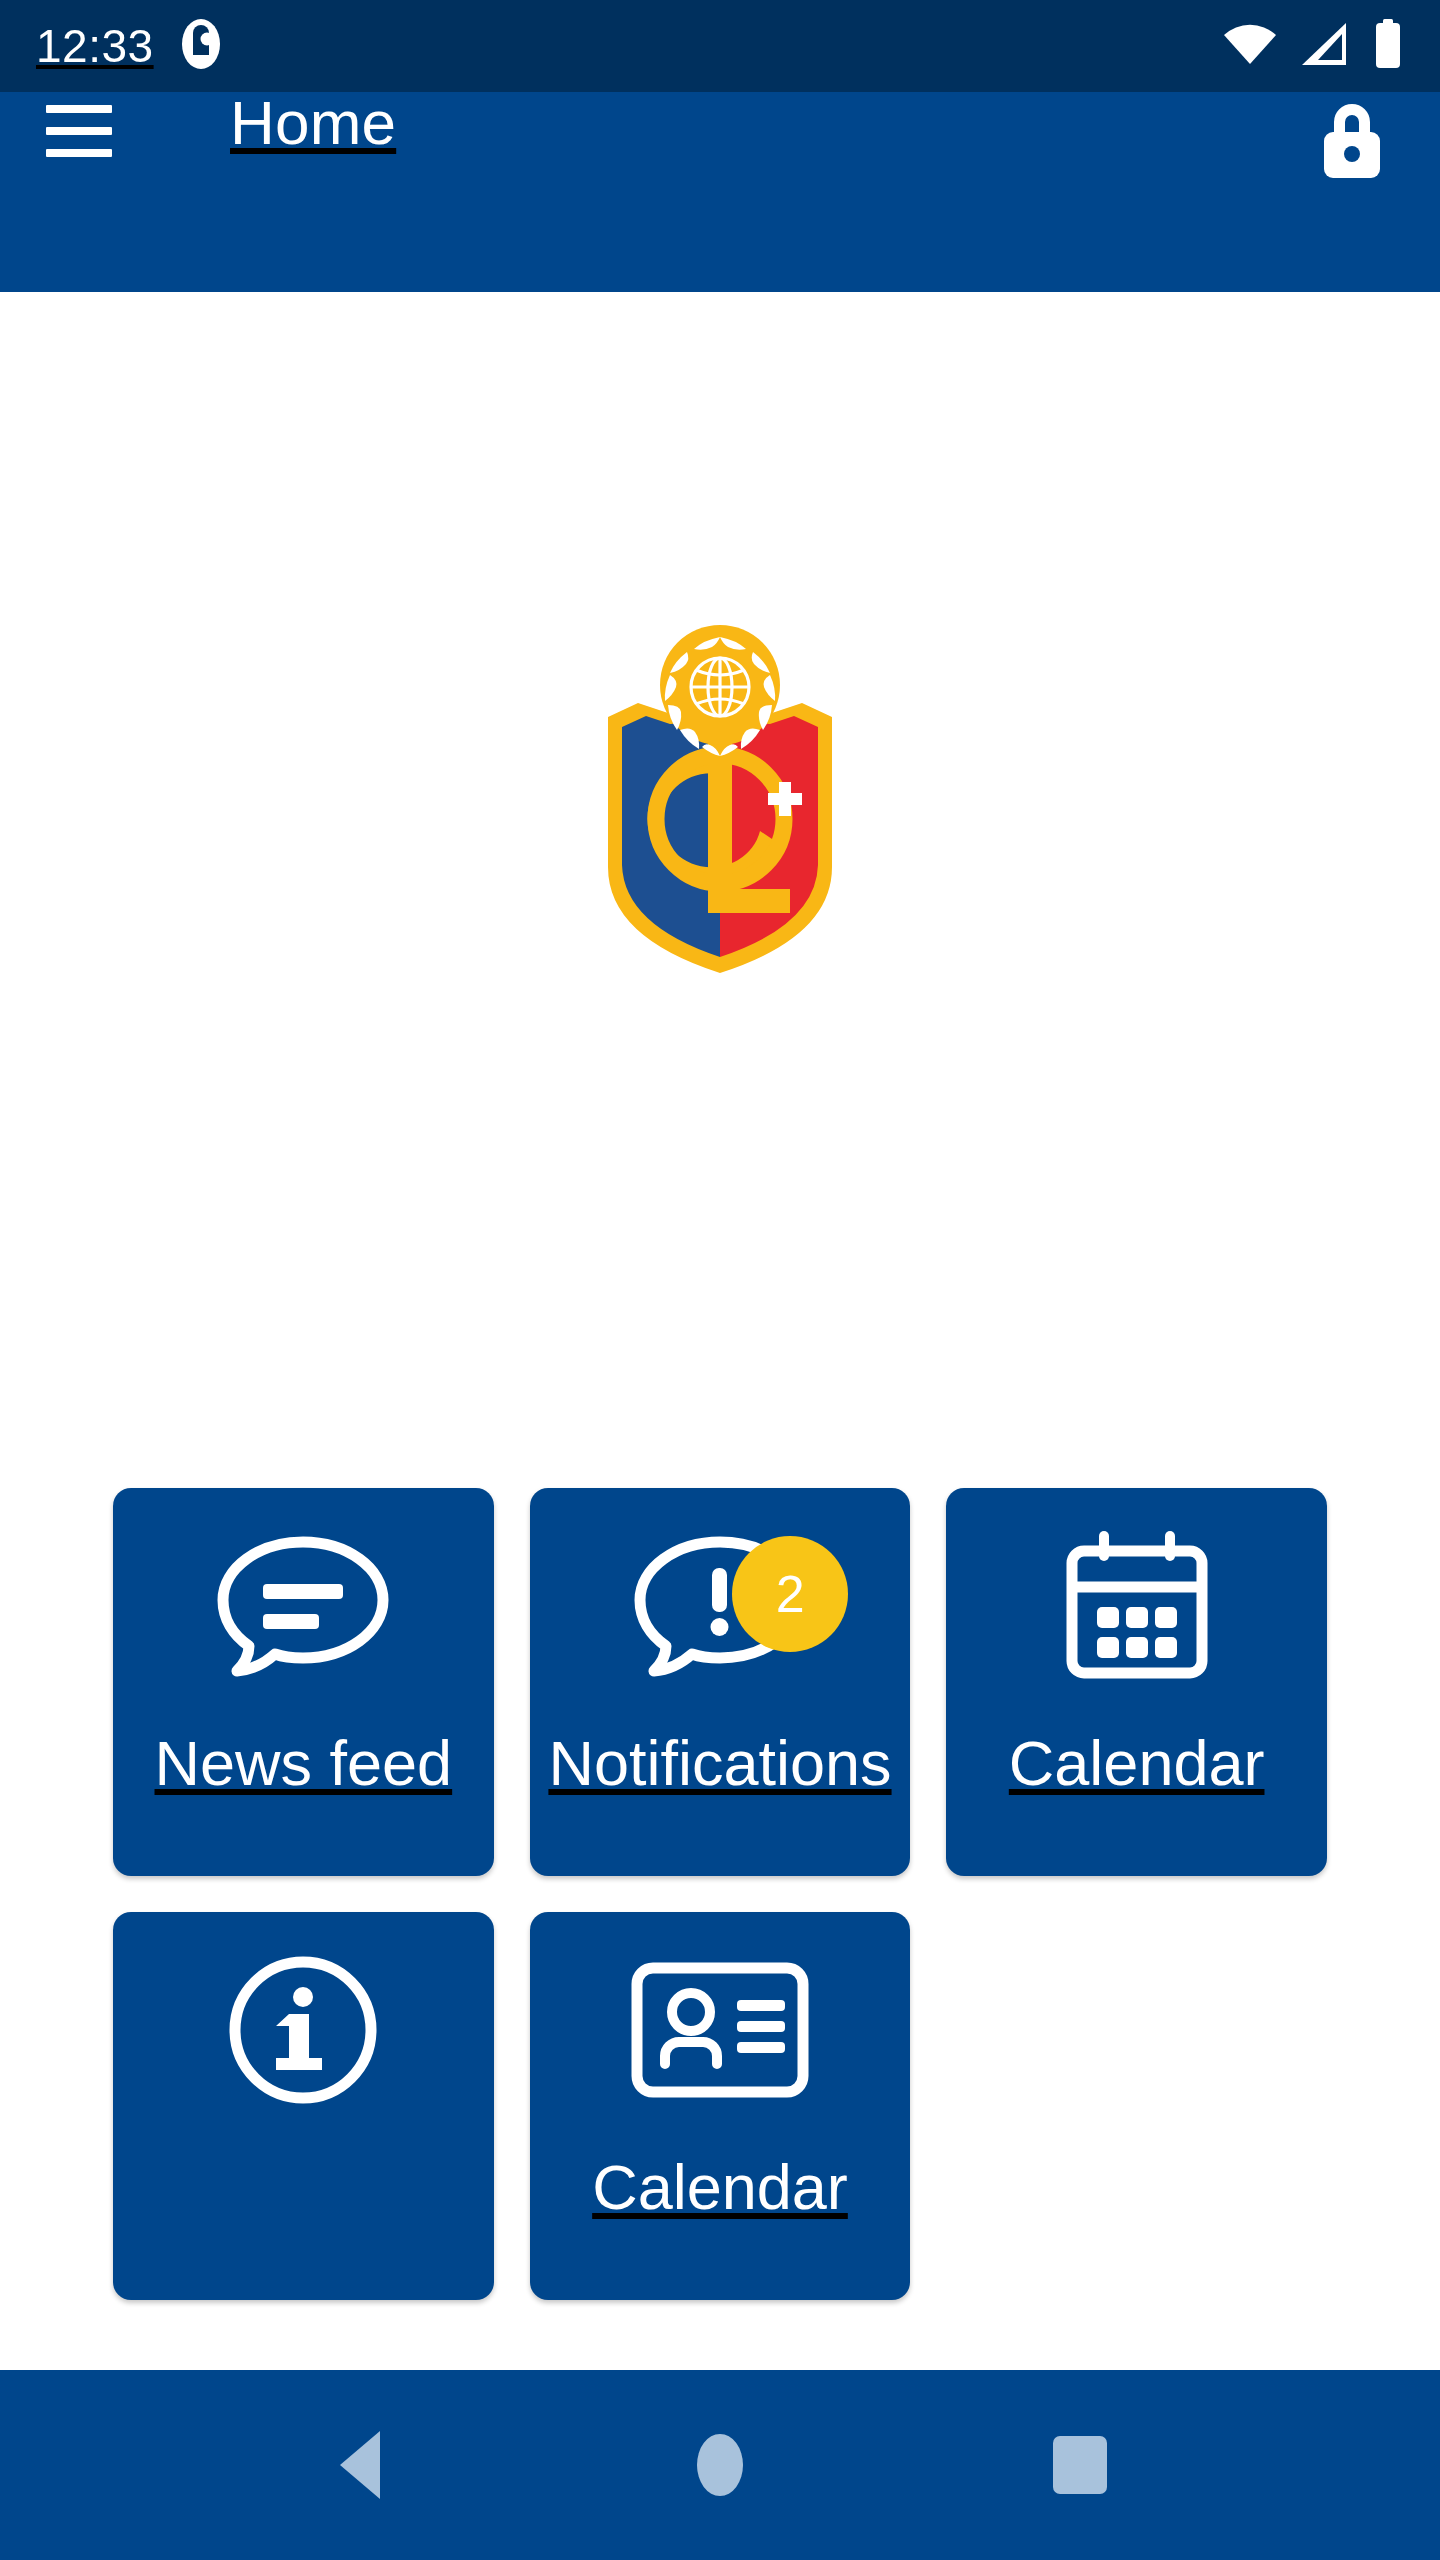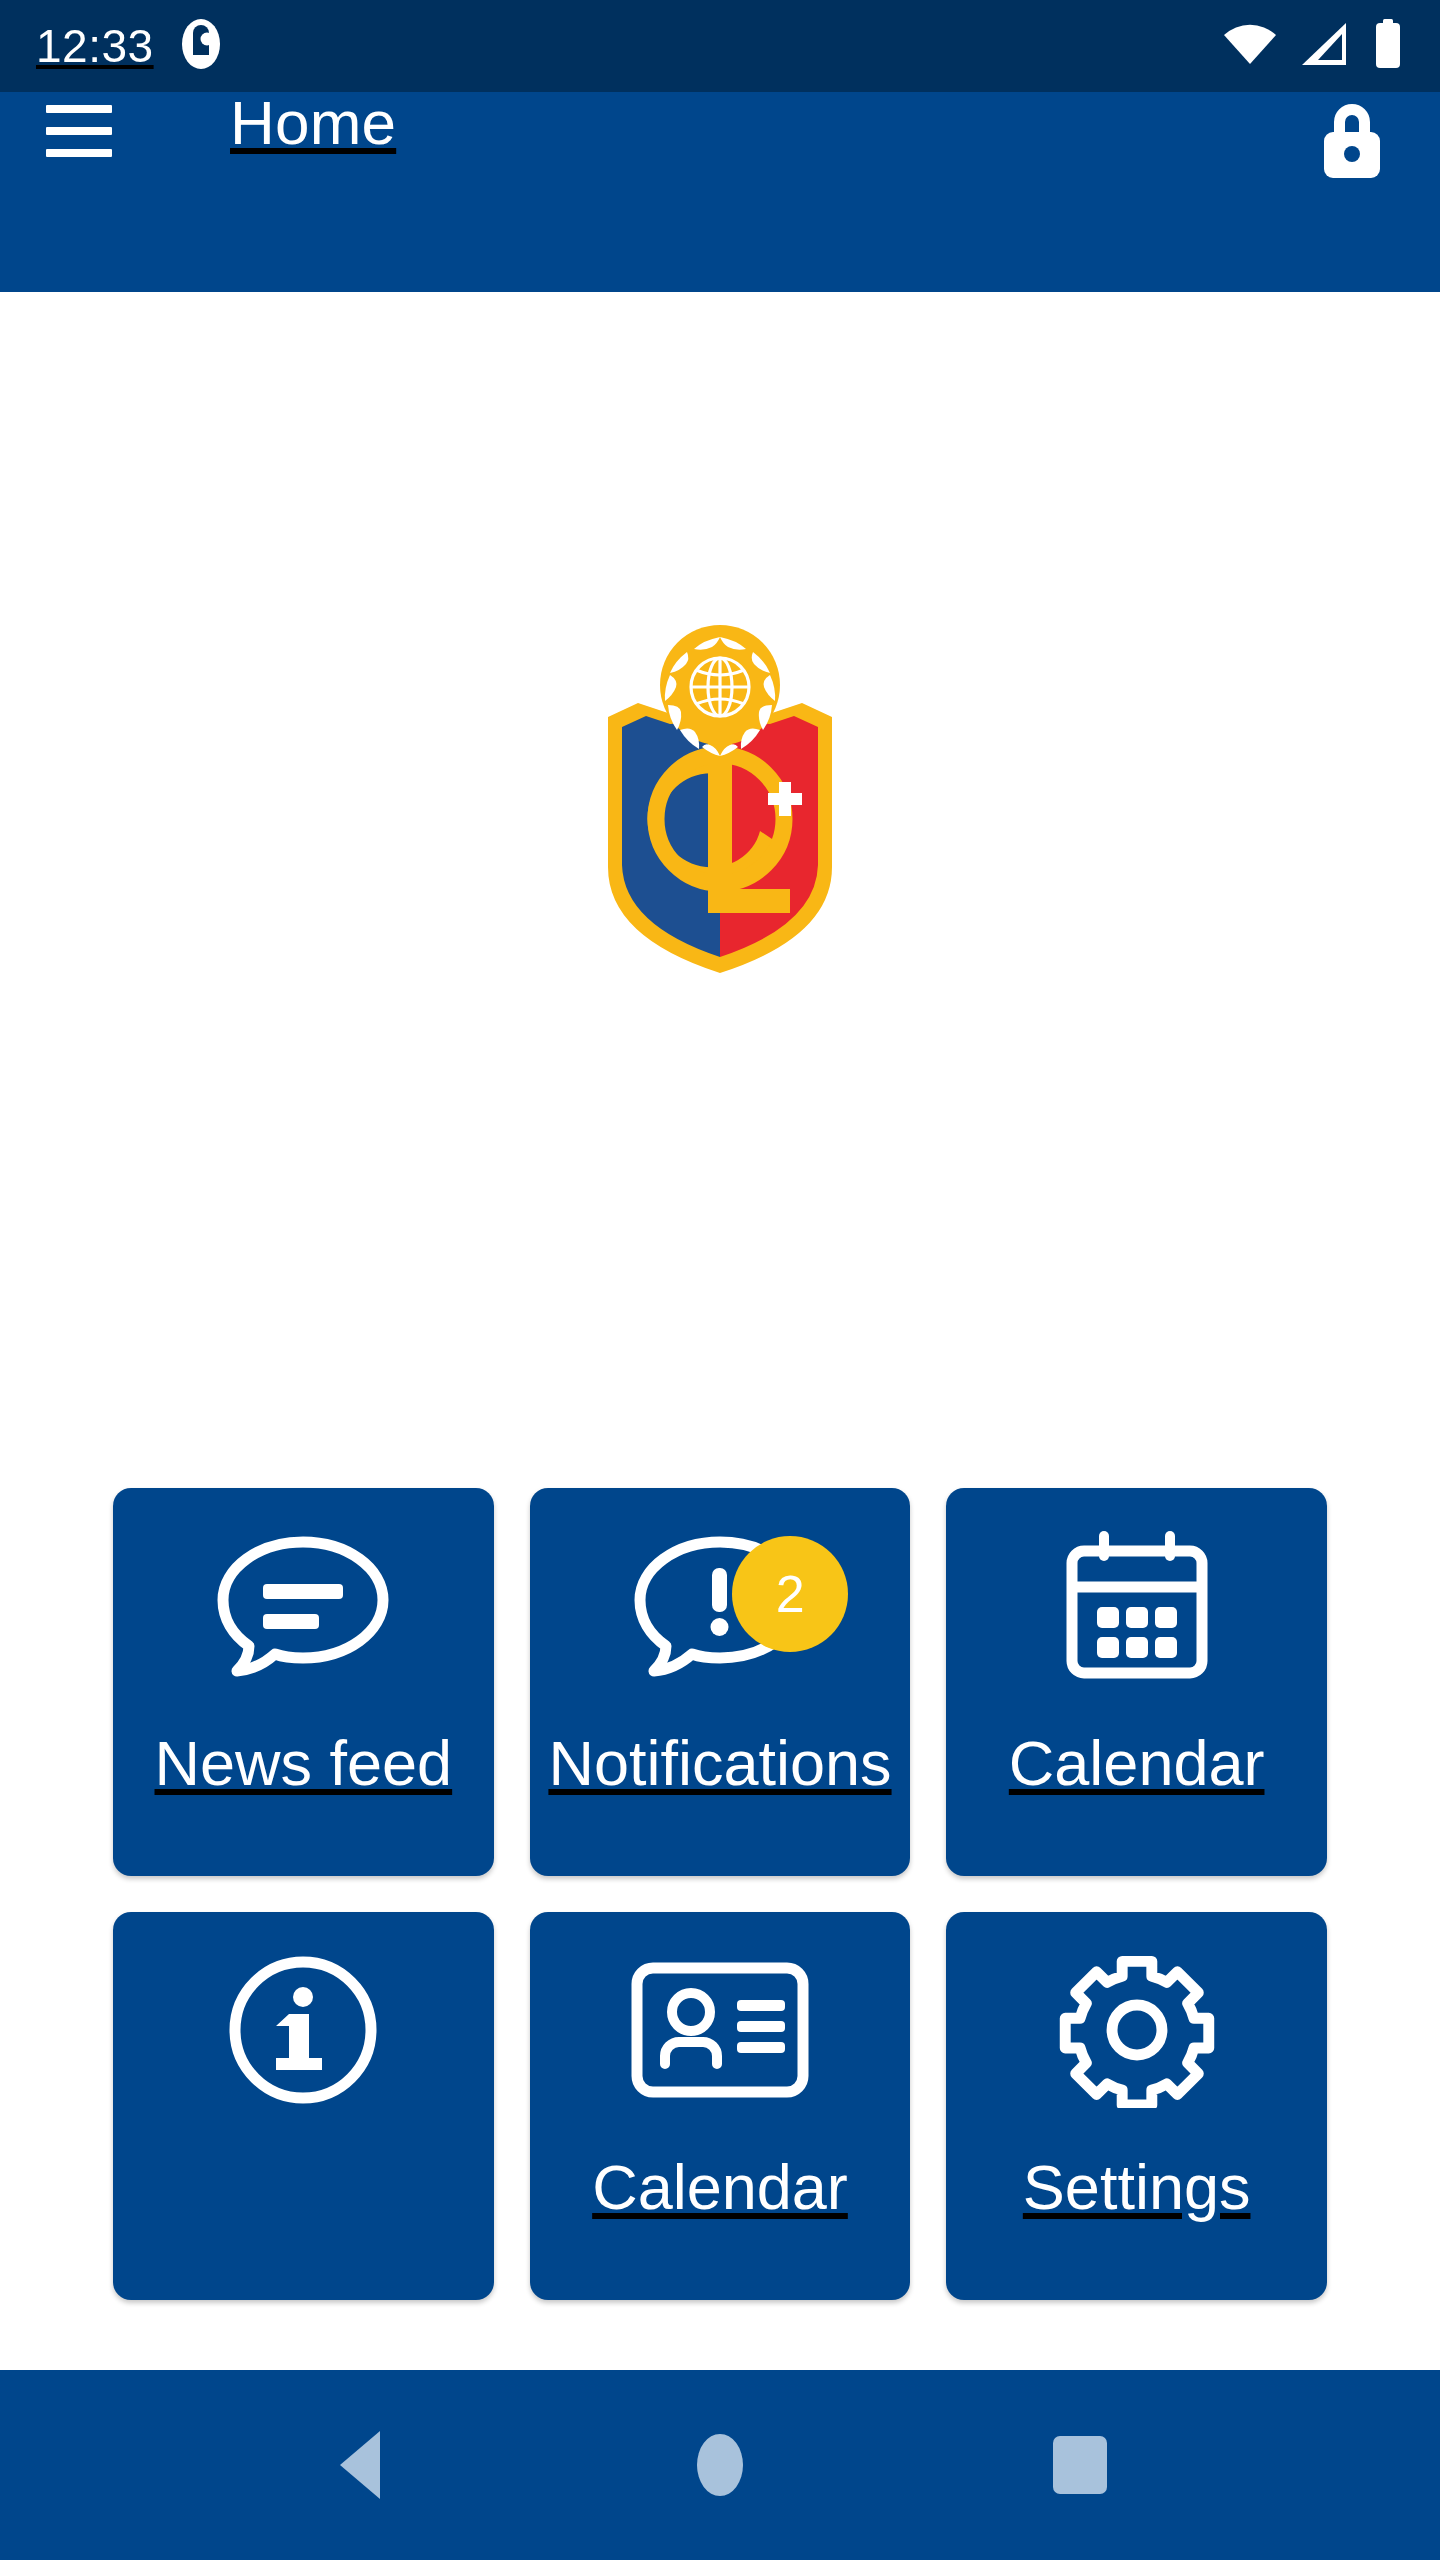--- a/index.html
+++ b/index.html
@@ -282,34 +282,20 @@
             <g fill="#ffffff">
               <rect x="108" y="40" width="48" height="11" rx="4"></rect>
               <rect x="108" y="61" width="48" height="11" rx="4"></rect>
               <rect x="108" y="82" width="48" height="11" rx="4"></rect>
             </g>
           </svg>
         </div>
         <div class="tile-label">Calendar</div>
       </div>
 
-      <div class="tile">
-        <div class="tile-icon">
-          <svg width="156" height="156" viewBox="0 0 100 100">
-            <path d="M40.5 6 h19 v9.5 a36 36 0 0 1 9.6 4 l6.8 -6.8 l13.4 13.4 l-6.8 6.8
-                     a36 36 0 0 1 4 9.6 h9.5 v19 h-9.5 a36 36 0 0 1 -4 9.6 l6.8 6.8
-                     l-13.4 13.4 l-6.8 -6.8 a36 36 0 0 1 -9.6 4 v9.5 h-19 v-9.5
-                     a36 36 0 0 1 -9.6 -4 l-6.8 6.8 l-13.4 -13.4 l6.8 -6.8
-                     a36 36 0 0 1 -4 -9.6 h-9.5 v-19 h9.5 a36 36 0 0 1 4 -9.6
-                     l-6.8 -6.8 l13.4 -13.4 l6.8 6.8 a36 36 0 0 1 9.6 -4 z" fill="none" stroke="#ffffff" stroke-width="7" stroke-linejoin="round"></path>
-            <circle cx="50" cy="50" r="16" fill="none" stroke="#ffffff" stroke-width="7"></circle>
-          </svg>
-        </div>
-        <div class="tile-label">Settings</div>
-      </div>
 
     </div>
   </div>
 
   <div class="navbar">
     <div class="nav-btn">
       <div class="nav-back"></div>
     </div>
     <div class="nav-btn">
       <div class="nav-home"></div>

